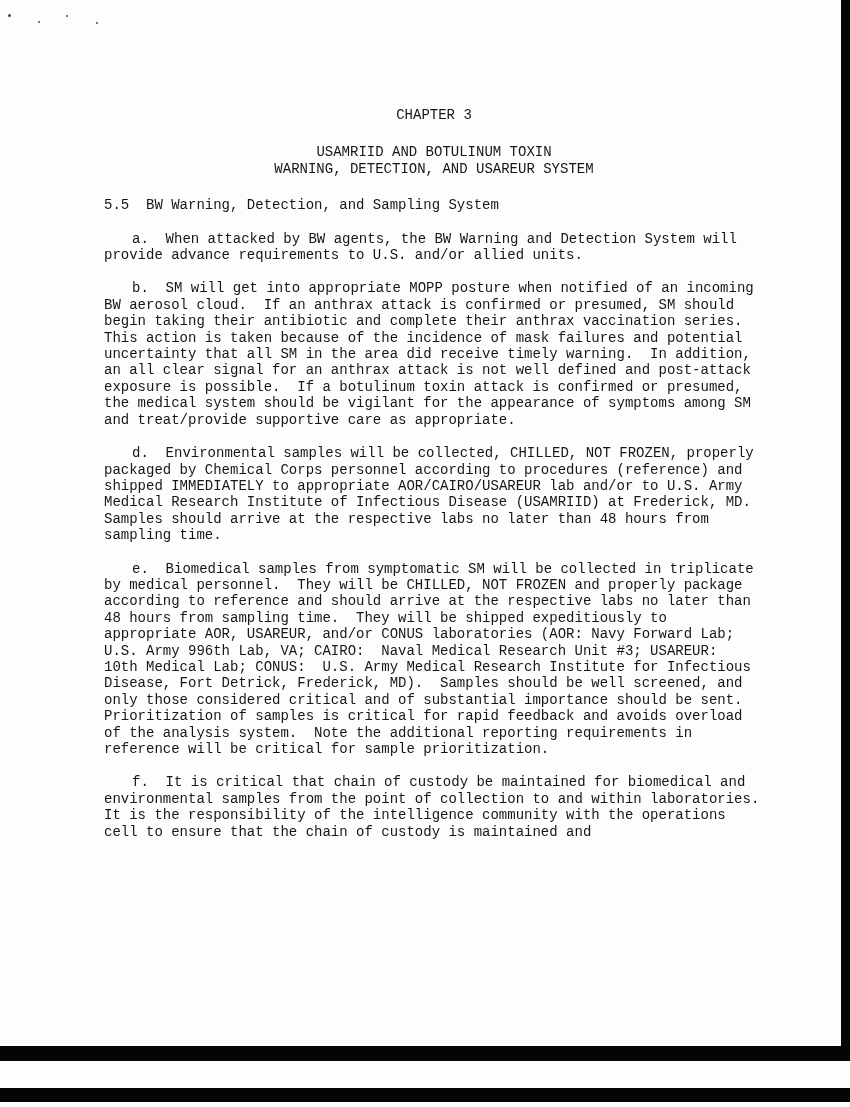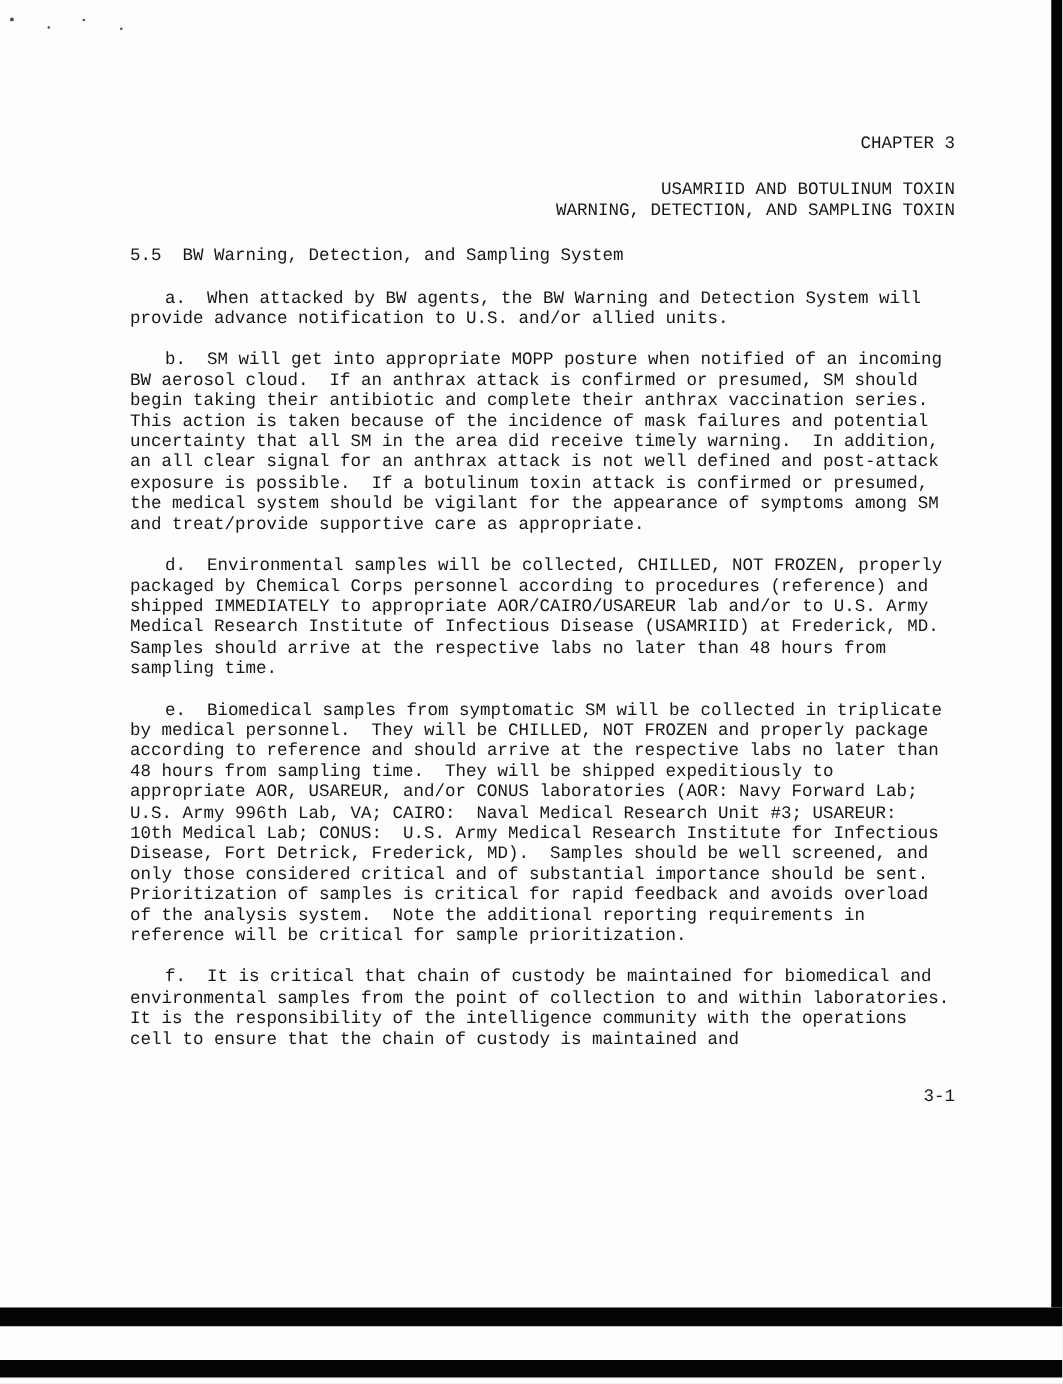--- a/index.html
+++ b/index.html
@@ -17,21 +17,21 @@
     color: #161616;
   }
   .content {
     position: absolute;
     left: 104px;
     top: 107px;
     width: 660px;
     font-size: 14px;
     line-height: 16.4px;
   }
-  .center { text-align: right; }
+  .center { text-align: center; }
   .chapter { margin-bottom: 21px; }
   .section { margin-top: 20px; margin-bottom: 17px; white-space: pre-wrap; }
   .content p {
     margin: 0 0 17px 0;
     text-indent: 28px;
     white-space: pre-wrap;
   }
   .ul { }
   .pagenum { margin-top: 30px; }
   
@@ -63,33 +63,32 @@
   .s3 { left: 66px; top: 15px; width: 2px; height: 2px; }
   .s4 { left: 96px; top: 22px; width: 2px; height: 2px; }
 </style>
 </head>
 <body>
 
 <div class="page">
   <div class="content">
     <div class="center chapter">CHAPTER 3</div>
     <div class="center">USAMRIID AND BOTULINUM TOXIN</div>
-    <div class="center">WARNING, DETECTION, AND SAMPLING TOXIN</div>
+    <div class="center">WARNING, DETECTION, AND USAREUR SYSTEM</div>
     <div class="section">5.5  BW Warning, Detection, and Sampling System</div>
 
-    <p>a.  When attacked by BW agents, the BW Warning and Detection System will provide advance notification to U.S. and/or allied units.</p>
+    <p>a.  When attacked by BW agents, the BW Warning and Detection System will provide advance requirements to U.S. and/or allied units.</p>
     <p>b.  SM will get into appropriate MOPP posture when notified of an incoming BW aerosol cloud.  If an anthrax attack is confirmed or presumed, SM should begin taking their antibiotic and complete their anthrax vaccination series.  This action is taken because of the incidence of mask failures and potential uncertainty that all SM in the area did receive timely warning.  In addition, an all clear signal for an anthrax attack is not well defined and post-attack exposure is possible.  If a botulinum toxin attack is confirmed or presumed, the medical system should be vigilant for the appearance of symptoms among SM and treat/provide supportive care as appropriate.</p>
 
     <p><span>d.  Environmental samples will be collected, </span><span class="ul">CHILLED, NOT FROZEN</span><span>, properly packaged by Chemical Corps personnel according to procedures (reference) and shipped </span><span class="ul">IMMEDIATELY</span><span> to appropriate AOR/CAIRO/USAREUR lab and/or to U.S. Army Medical Research Institute of Infectious Disease (USAMRIID) at Frederick, MD.  Samples should arrive at the respective labs no later than 48 hours from sampling time.</span></p>
 
     <p><span>e.  Biomedical samples from symptomatic SM will be collected in triplicate by medical personnel.  They will be </span><span class="ul">CHILLED, NOT FROZEN</span><span> and properly package according to reference and should arrive at the respective labs no later than 48 hours from sampling time.  They will be shipped expeditiously to appropriate AOR, USAREUR, and/or CONUS laboratories (AOR: Navy Forward Lab; U.S. Army 996th Lab, VA; CAIRO:  Naval Medical Research Unit #3; USAREUR:  10th Medical Lab; CONUS:  U.S. Army Medical Research Institute for Infectious Disease, Fort Detrick, Frederick, MD).  Samples should be well screened, and only those considered critical and of substantial importance should be sent.  Prioritization of samples is critical for rapid feedback and avoids overload of the analysis system.  Note the additional reporting requirements in reference will be critical for sample prioritization.</span></p>
 
     <p>f.  It is critical that chain of custody be maintained for biomedical and environmental samples from the point of collection to and within laboratories.  It is the responsibility of the intelligence community with the operations cell to ensure that the chain of custody is maintained and</p>
 
-    <div class="center pagenum">3-1</div>
   </div>
 
   <div class="scan-bar-right"></div>
   <div class="scan-bar-bottom-1"></div>
   <div class="scan-bar-bottom-2"></div>
   <div class="speck s1"></div>
   <div class="speck s2"></div>
   <div class="speck s3"></div>
   <div class="speck s4"></div>
 </div>

